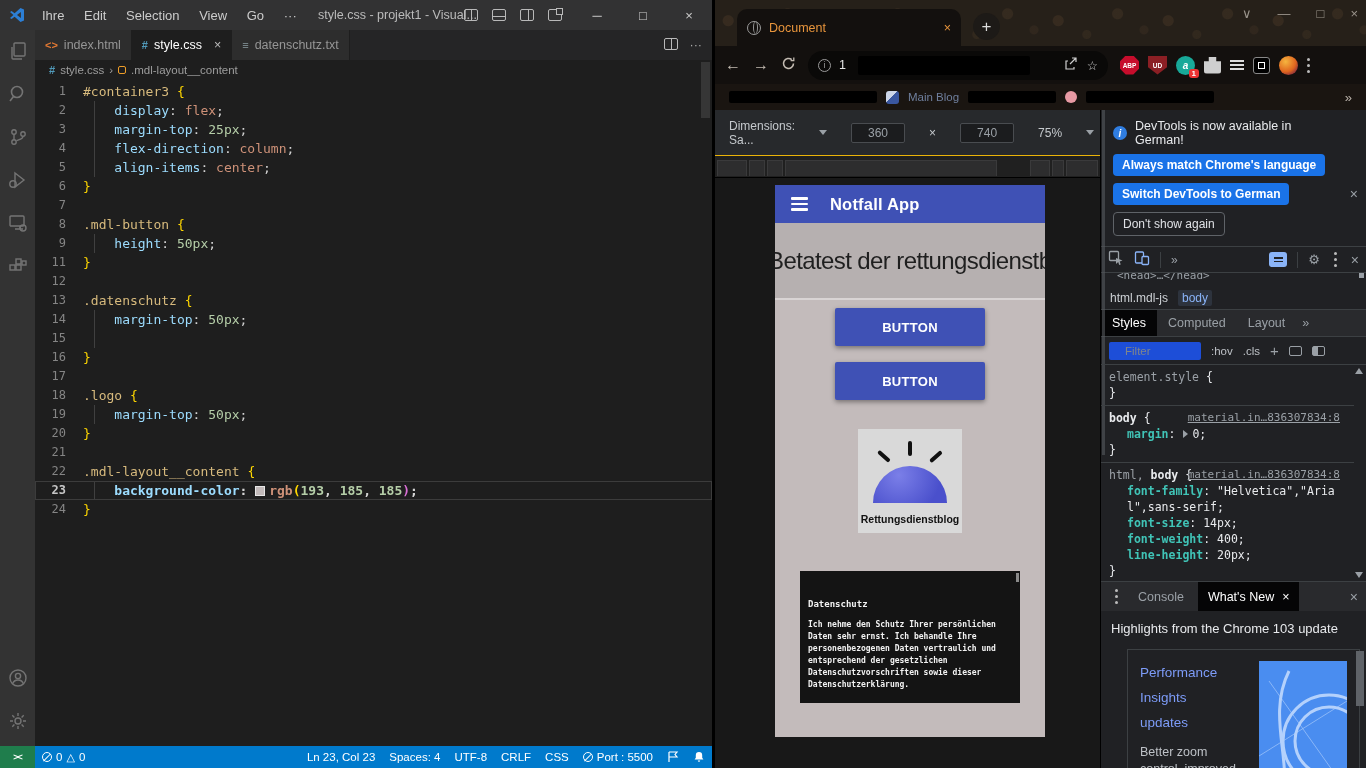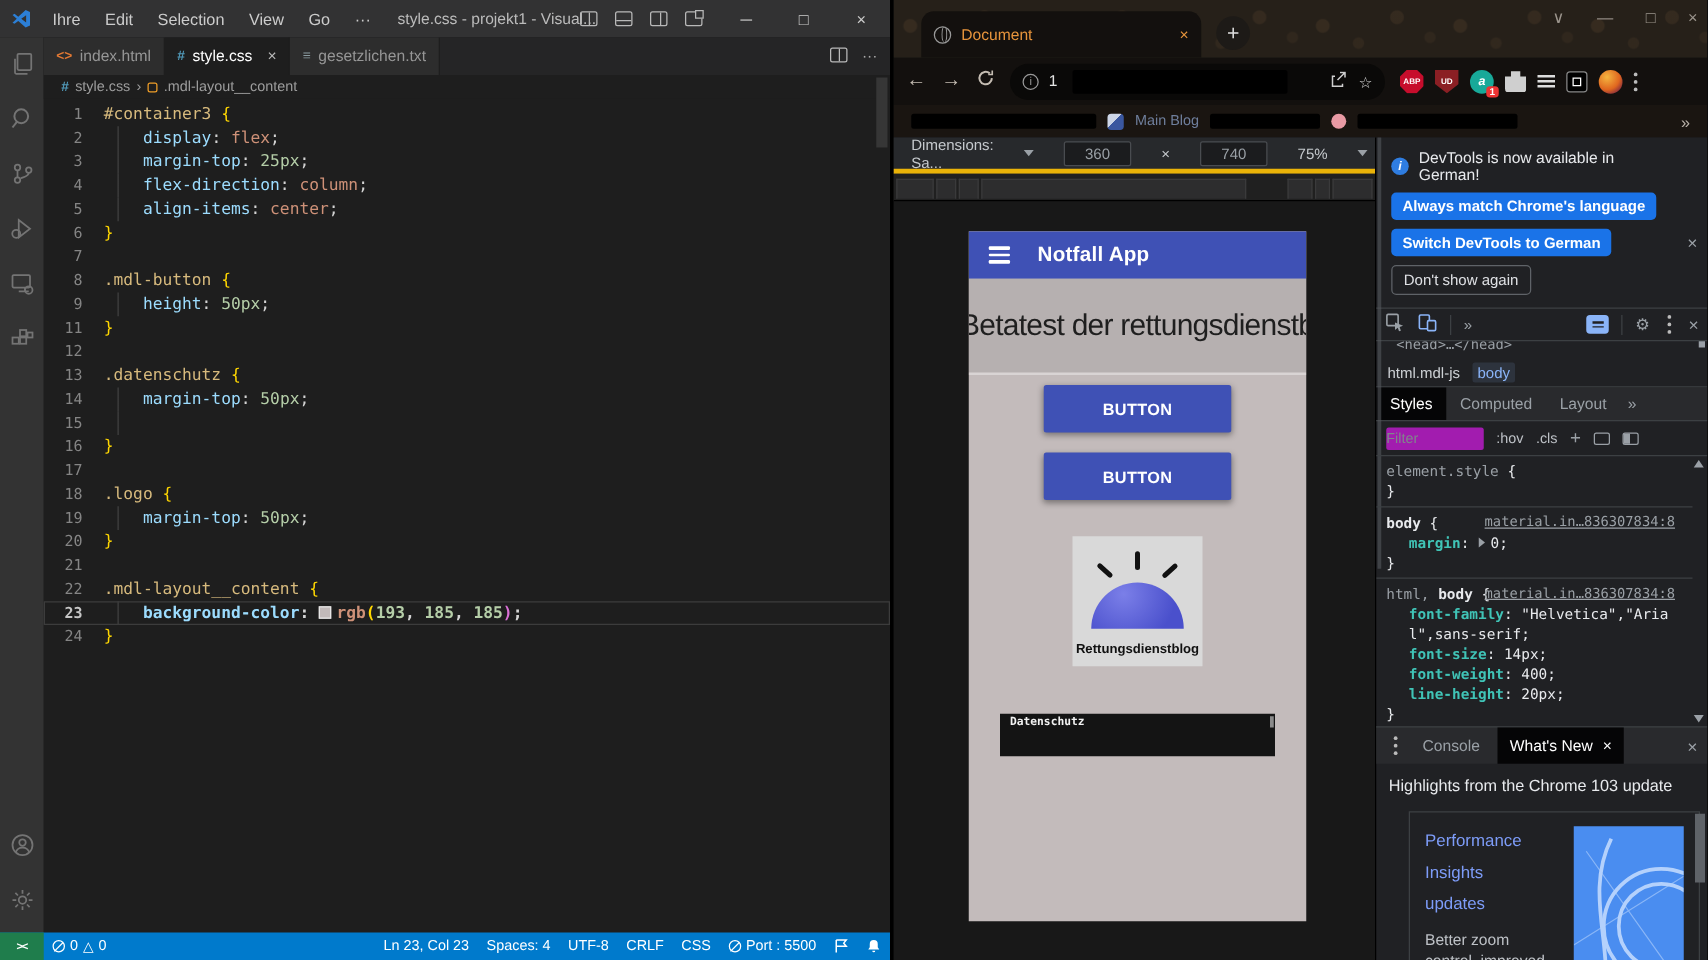--- a/index.html
+++ b/index.html
@@ -91,21 +91,21 @@
   .vdots::before, .vdots::after { content:""; position:absolute; left:0; }
   .vdots::before { top:-6px; } .vdots::after { top:6px; }
   .cbook { height:26px; background:#1a1511; display:flex; align-items:center; gap:9px; padding:0 14px; font-size:11.5px; }
   .fav { width:13px; height:13px; border-radius:3px; background:linear-gradient(135deg,#cdd6e8 45%,#3a57a0 45%); flex:none; }
   .pinkdot { width:12px; height:12px; border-radius:50%; background:#e89aa4; flex:none; }
   .booklbl { color:#6f7f9d; }
   .cbook .more { margin-left:auto; color:#b9b1a9; font-size:13px; }
 
   .cmain { position:absolute; top:110px; left:0; right:0; bottom:0; display:flex; }
   .preview { width:385px; position:relative; background:#181818; }
-  .dbar { height:29px; background:#27292c; display:flex; align-items:center; font-size:12px; color:#c5c9cd; padding:0 14px; gap:24px; border-bottom:4px solid #eab308; }
+  .dbar { height:46px; background:#27292c; display:flex; align-items:center; font-size:12px; color:#c5c9cd; padding:0 14px; gap:24px; border-bottom:1px solid #eab308; }
   .dimfield { width:54px; height:20px; background:#1b1c1e; border:1px solid #494c50; border-radius:2px; text-align:center; color:#9aa0a6; font-size:12px; }
   .caret { width:0; height:0; border-left:4px solid transparent; border-right:4px solid transparent; border-top:5px solid #9aa0a6; display:inline-block; }
   .dbar .more { margin-left:auto; }
   .ruler { height:22px; background:#202020; border-bottom:1px solid #000; display:flex; gap:2px; padding:4px 2px 0; }
   .ruler i { height:16px; background:#2d2d2e; border:1px solid #3a3a3b; border-bottom:none; }
   .ruler .gap { flex:1; background:none; border:none; }
 
   .phone { position:absolute; left:60px; top:75px; width:270px; height:552px; background:#c3bbbb; overflow:hidden; }
   .apphdr { height:38px; background:#3f51b5; display:flex; align-items:center; padding:0 16px; gap:22px; }
   .hb { display:flex; flex-direction:column; gap:3px; }
@@ -115,21 +115,21 @@
   .appstrip h1 { font-size:24px; font-weight:400; color:#1f1f1f; white-space:nowrap; margin-left:-7px; letter-spacing:-.6px; }
   .appbtn { display:block; width:150px; height:38px; margin:0 auto; background:#3f51b5; color:#fff; border:none; border-radius:2px; font-size:13px; font-weight:bold; letter-spacing:.3px; box-shadow:0 2px 5px rgba(0,0,0,.4); font-family:"Liberation Sans",sans-serif; }
   .appbtn.b1 { margin-top:8px; } .appbtn.b2 { margin-top:16px; }
   .applogo { width:104px; height:104px; background:#d9d9d9; margin:29px auto 0; position:relative; }
   .dome { position:absolute; left:15px; top:37px; width:74px; height:37px; border-radius:74px 74px 0 0; background:radial-gradient(circle at 35% 25%, #7b7fe8, #4a50cc 75%); }
   .ray { position:absolute; width:3.6px; height:15px; background:#111; border-radius:2px; }
   .ray.r1 { left:24px; top:20px; transform:rotate(-48deg); }
   .ray.r2 { left:50px; top:12px; }
   .ray.r3 { left:76px; top:20px; transform:rotate(48deg); }
   .applogo figcaption { position:absolute; bottom:8px; width:100%; text-align:center; font-size:10.5px; font-weight:bold; color:#111; }
-  .privacy { width:220px; margin:38px auto 0; background:#141414; color:#f2f2f2; font-family:"DejaVu Sans Mono",monospace; padding:2px 8px 12px; position:relative; }
+  .privacy { width:220px; margin:38px auto 0; background:#141414; color:#f2f2f2; font-family:"DejaVu Sans Mono",monospace; padding:28px 8px 12px; position:relative; }
   .privacy h4 { font-size:9px; margin-bottom:10px; }
   .privacy p { font-size:8px; line-height:1.5; font-weight:bold; }
   .privacy .sliver { position:absolute; right:1px; top:2px; width:3px; height:9px; background:#8a8a8a; }
 
   
   .dtools { flex:1; background:#202124; color:#e8eaed; font-size:12px; position:relative; border-left:1px solid #000; }
   .dtools::before { content:""; position:absolute; left:1px; top:0; width:3px; height:345px; background:#55595e; opacity:.6; }
   .noti { padding:9px 26px 10px 12px; position:relative; }
   .notihead { display:flex; align-items:center; gap:8px; font-size:12.5px; }
   .ic-i { width:14px; height:14px; border-radius:50%; background:#2f7de1; color:#fff; font-size:10px; font-style:italic; font-weight:bold; display:flex; align-items:center; justify-content:center; flex:none; }
@@ -145,21 +145,21 @@
   .elemsrow { height:13px; overflow:hidden; font-family:"DejaVu Sans Mono",monospace; font-size:11px; color:#9aa0a6; padding-left:16px; position:relative; }
   .elemsrow span { display:block; margin-top:-4px; }
   .elemsrow .mthumb { position:absolute; right:2px; top:2px; width:5px; height:7px; background:#9aa0a6; }
   .crumbs { height:24px; display:flex; align-items:center; border-bottom:1px solid #3c4043; padding:0 9px; gap:10px; font-size:12px; color:#cdd1d5; }
   .crumbs .cur { color:#8ab4f8; background:rgba(138,180,248,.12); padding:1px 4px; border-radius:2px; }
   .dttabs { height:27px; display:flex; align-items:center; background:#292a2d; border-bottom:1px solid #3c4043; font-size:12.5px; color:#9aa0a6; }
   .dttab { padding:0 11px; height:100%; display:flex; align-items:center; }
   .dttab.on { background:#050506; color:#fff; }
   .dttabs .chev { padding:0 6px; }
   .filterrow { height:28px; display:flex; align-items:center; gap:10px; padding:0 8px 0 8px; border-bottom:1px solid #3c4043; position:relative; }
-  .filterin { width:78px; height:18px; background:#a21caf; border:none; border-radius:2px; color:#bdc1c6; font-size:11.5px; padding:0 0; font-family:"Liberation Sans",sans-serif; }
+  .filterin { width:92px; height:18px; background:#1d4ed8; border:none; border-radius:2px; color:#bdc1c6; font-size:11.5px; padding:0 16px; font-family:"Liberation Sans",sans-serif; }
   .filterin::placeholder { color:#80868b; }
   .tgl { color:#bdc1c6; font-size:11.5px; }
   .plus { color:#9aa0a6; font-size:15px; position:relative; }
   .mini-ic { width:13px; height:10px; border:1.3px solid #9aa0a6; border-radius:2px; position:relative; }
   .mini-ic.half::after { content:""; position:absolute; left:0; top:0; bottom:0; width:5px; background:#9aa0a6; }
   .stylesbox { height:216px; overflow:hidden; font-family:"DejaVu Sans Mono",monospace; font-size:11.5px; line-height:16px; position:relative; padding-right:12px; }
   .rule { border-bottom:1px solid #3c4043; padding:4px 0 4px 8px; position:relative; }
   .rsel-dim { color:#9aa0a6; } .rsel { color:#e8eaed; font-weight:bold; }
   .rbrace { color:#e8eaed; }
   .rlink { position:absolute; right:14px; top:4px; color:#9aa0a6; text-decoration:underline; font-size:11px; white-space:nowrap; }
@@ -264,21 +264,21 @@
             <span class="fi html">&lt;&gt;</span>
             <span>index.html</span>
           </div>
           <div class="vtab active">
             <span class="fi css">#</span>
             <span>style.css</span>
             <span class="tabx">×</span>
           </div>
           <div class="vtab">
             <span class="fi txt">≡</span>
-            <span>gesetzlichen.txt</span>
+            <span>datenschutz.txt</span>
           </div>
           <div class="tabact">
             <span class="wicon split"></span>
             <span>···</span>
           </div>
         </div>
 
         <div class="bc">
           <span class="fi css">#</span>
           <span>style.css</span>
@@ -521,20 +521,21 @@
           <figure class="applogo">
             <span class="ray r1"></span>
             <span class="ray r2"></span>
             <span class="ray r3"></span>
             <span class="dome"></span>
             <figcaption>Rettungsdienstblog</figcaption>
           </figure>
           <div class="privacy">
             <span class="sliver"></span>
             <h4>Datenschutz</h4>
+            <p>Ich nehme den Schutz Ihrer persönlichen Daten sehr ernst. Ich behandle Ihre personenbezogenen Daten vertraulich und entsprechend der gesetzlichen Datenschutzvorschriften sowie dieser Datenschutzerklärung.</p>
           </div>
         </div>
       </div>
 
       <div class="dtools">
         <div class="noti">
           <div class="notihead">
             <span class="ic-i">i</span>
             <span>DevTools is now available in German!</span>
           </div>

